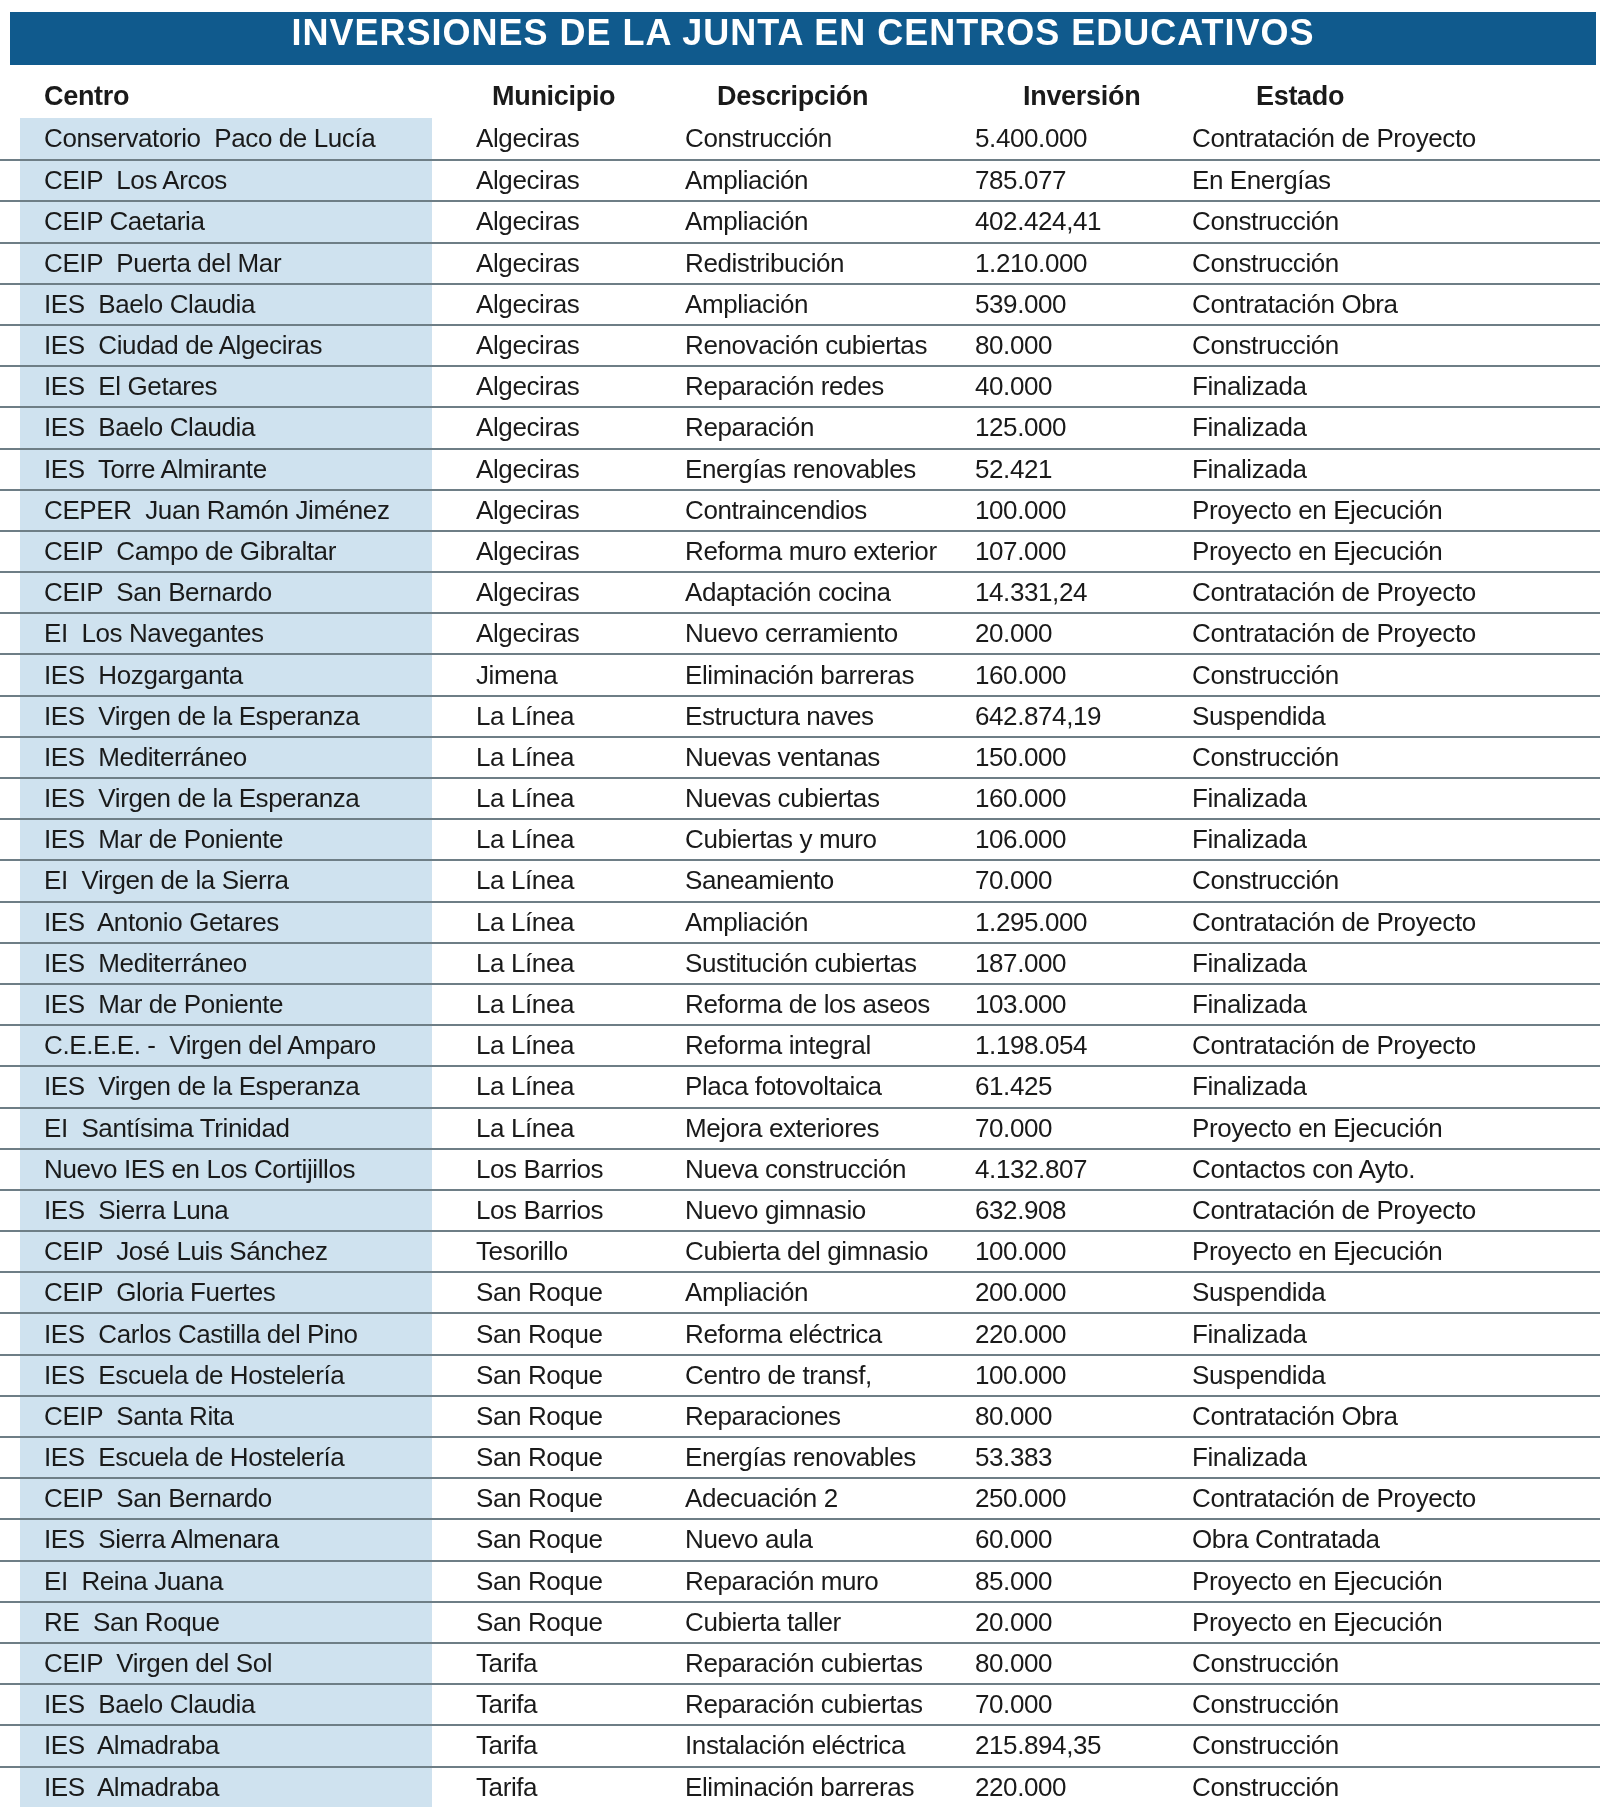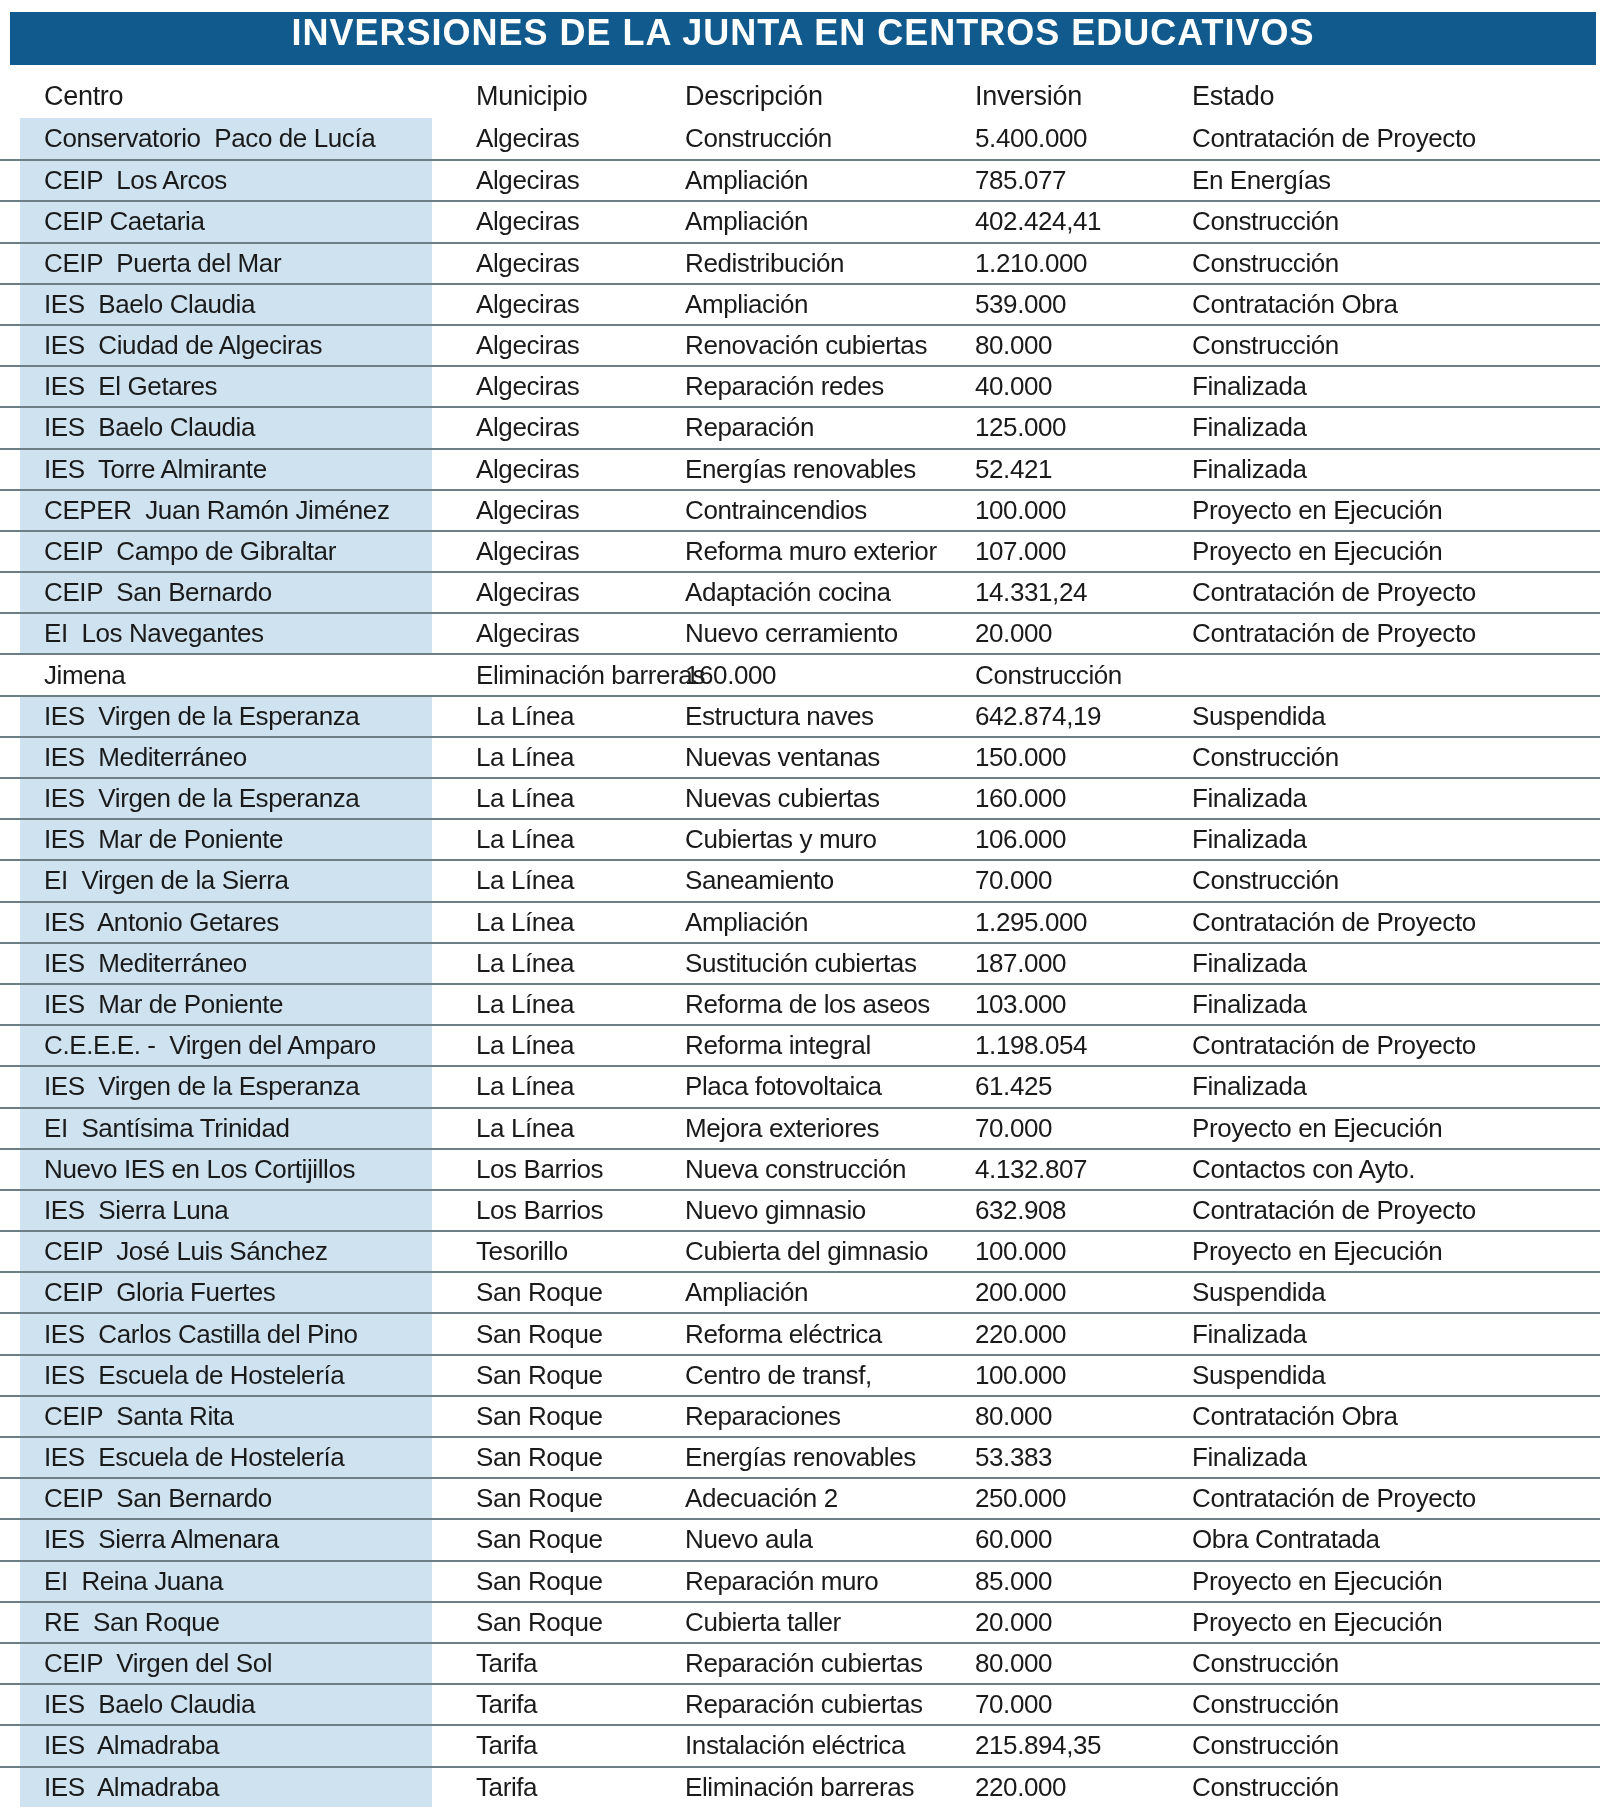--- a/index.html
+++ b/index.html
@@ -29,22 +29,23 @@
   .grid-row {
     display: grid;
     grid-template-columns: 432px 209px 290px 217px 1fr;
     width: 1600px;
   }
   .col-headers {
     height: 53px;
     align-items: end;
     padding-bottom: 6px;
     font-size: 27px;
-    font-weight: normal;
+    font-weight: bold;
     letter-spacing: -0.3px;
+    gap: 16px;
   }
   .col-headers > div { padding-left: 44px; white-space: pre; }
   .table-body .row {
     height: 41.2px;
     font-size: 26px;
     letter-spacing: -0.4px;
   }
   .table-body .row + .row { border-top: 2px solid var(--separator, #6e7e86); }
   .cell {
     display: flex;
@@ -159,20 +160,21 @@
     <div class="cell">Contratación de Proyecto</div>
   </div>
     <div class="grid-row row">
     <div class="cell centro">EI  Los Navegantes</div>
     <div class="cell">Algeciras</div>
     <div class="cell">Nuevo cerramiento</div>
     <div class="cell">20.000</div>
     <div class="cell">Contratación de Proyecto</div>
   </div>
     <div class="grid-row row">
+    <div class="cell centro">IES  Hozgarganta</div>
     <div class="cell">Jimena</div>
     <div class="cell">Eliminación barreras</div>
     <div class="cell">160.000</div>
     <div class="cell">Construcción</div>
   </div>
     <div class="grid-row row">
     <div class="cell centro">IES  Virgen de la Esperanza</div>
     <div class="cell">La Línea</div>
     <div class="cell">Estructura naves</div>
     <div class="cell">642.874,19</div>

